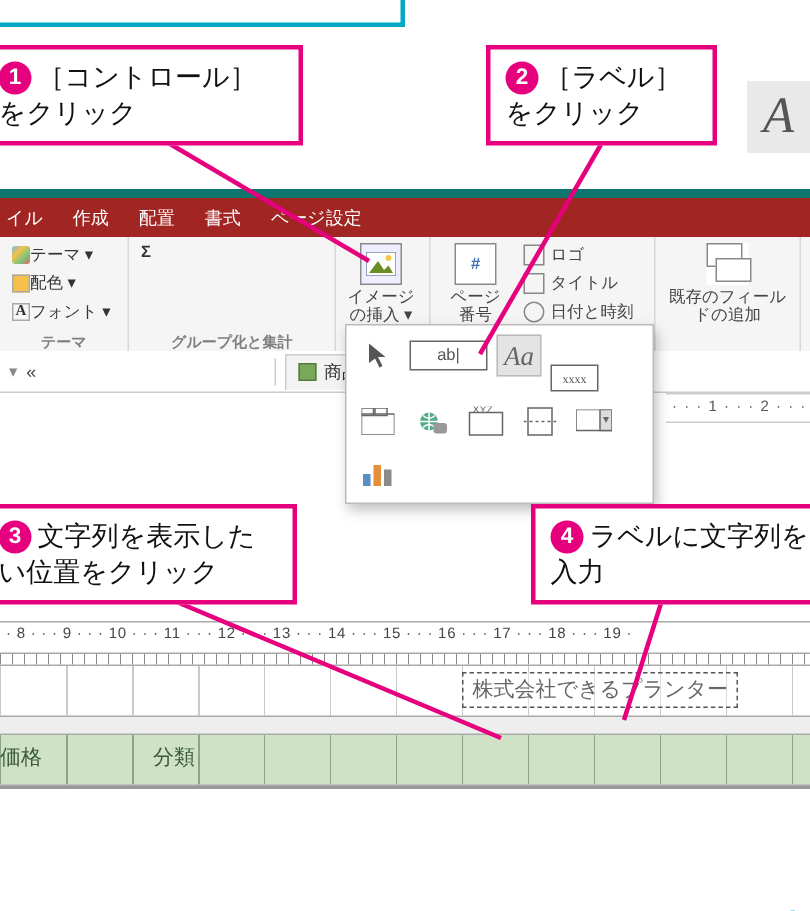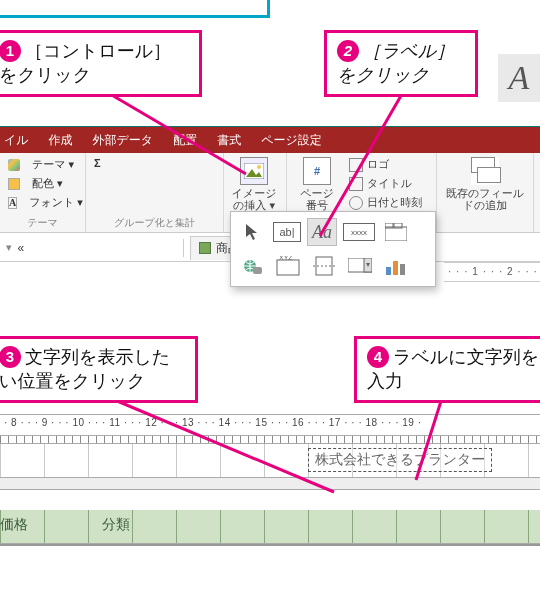--- a/index.html
+++ b/index.html
@@ -31,42 +31,42 @@
     text-align: center;
     border-radius: 50%;
     background: #e6007e;
     color: #fff;
     font-weight: bold;
     margin-right: 4px;
     font-size: 15px;
     vertical-align: 1px;
   }
   .callout-1 { top: 30px; left: -14px; width: 216px; }
-  .callout-2 { top: 30px; left: 324px; width: 154px; font-style: italic; }
+  .callout-2 { top: 30px; left: 324px; width: 154px; }
   .callout-3 { top: 336px; left: -14px; width: 212px; }
   .callout-4 { top: 336px; left: 354px; width: 200px; }
 
   .big-A {
     position: absolute;
     top: 54px; right: 0;
     width: 42px; height: 48px;
     background: #e9e9e9;
     color: #555;
     font-family: Georgia, serif;
     font-style: italic;
     font-size: 34px;
     text-align: center;
     line-height: 48px;
   }
 
   
   .ribbon-wrap {
     position: absolute;
     top: 126px; left: 0; right: 0;
-    border-top: 1px solid #0f766e;
+    border-top: 6px solid #0f766e;
   }
   .tabstrip {
     display: flex;
     background: #a02523;
     height: 26px;
     color: #fff;
     font-size: 12px;
     align-items: stretch;
   }
   .tabstrip .tab {
@@ -93,23 +93,24 @@
     padding: 4px 8px 2px;
     display: flex;
     flex-direction: column;
     justify-content: space-between;
   }
   .rgroup .glabel {
     text-align: center;
     color: #808080;
     font-size: 10px;
     margin-top: 2px;
+    font-weight: bold;
   }
   .rlines { display: flex; flex-direction: column; gap: 4px; }
-  .rline { display: flex; align-items: center; gap: 12px; white-space: nowrap; }
+  .rline { display: flex; align-items: center; gap: 0; white-space: nowrap; }
   .swatch { width: 12px; height: 12px; display: inline-block; }
   .sw-theme { background: linear-gradient(135deg,#6fbde8,#f7c04a,#7bc67b,#e06666); border-radius:2px;}
   .sw-color { background:#f7c04a; border:1px solid #aaa;}
   .sw-font  { border:1px solid #aaa; font-family:Georgia,serif; font-weight:bold; font-size:10px; text-align:center; line-height:10px;}
   .drop { font-size:8px; color:#666; }
 
   .bigbtn {
     display:flex; flex-direction:column; align-items:center; justify-content:center;
     width: 56px; gap:2px;
     text-align:center; line-height:1.1;
@@ -218,21 +219,20 @@
     height:34px;
     background:
       repeating-linear-gradient(to right, #c9c9c9 0 1px, transparent 1px 44px);
     border-bottom:1px solid #aaa;
     position:relative;
   }
   .gridrow.green {
     background:
       repeating-linear-gradient(to right, #8aa67f 0 1px, transparent 1px 44px),
       #cfe2c6;
-    margin-top: 20px;
   }
   .label-ctl {
     position:absolute; top:4px; left:308px;
     border:1px dashed #555; padding:2px 6px;
     font-size:14px; color:#666;
     background:rgba(255,255,255,.4);
   }
   .fieldlbl {
     position:absolute; top:6px;
     font-size:14px; color:#3a5a3a;
@@ -264,21 +264,20 @@
 <div class="callout callout-4">
   <span class="num">4</span><span>ラベルに文字列を入力</span>
 </div>
 
 <div class="big-A">A</div>
 
 <div class="ribbon-wrap">
   <div class="tabstrip">
     <div class="tab first">イル</div>
     <div class="tab">作成</div>
-    <div class="tab">外部データ</div>
     <div class="tab">配置</div>
     <div class="tab">書式</div>
     <div class="tab">ページ設定</div>
   </div>
 
   <div class="ribbon-body">
 
     <div class="rgroup" style="width:86px">
       <div class="rlines">
         <div class="rline">
@@ -351,23 +350,23 @@
         <span>既存のフィールドの追加</span>
       </div>
     </div>
 
     <div class="gallery">
       <div class="gctl">
         <svg width="16" height="18">
             <polygon points="2,1 2,14 6,11 9,17 11,16 8,10 13,10" fill="#555"></polygon>
           </svg>
       </div>
-      <div class="gctl" style="font-size:11px;border:1px solid #666;width:28px;height:20px;margin-top:4px;">ab|</div>
+      <div class="gctl" style="font-size:11px;border:1px solid #666;width:52px;height:20px;margin-top:4px;">ab|</div>
       <div class="gctl sel" style="font-family:Georgia,serif;font-style:italic;font-size:18px;color:#666">Aa</div>
-      <div class="gctl" style="border:1px solid #666;width:32px;height:18px;font-size:8px;margin-top:5px;">xxxx</div>
+      <div class="gctl" style="border:1px solid #666;width:32px;height:18px;font-size:8px;margin-top:20px;font-family:Liberation Serif, serif;">xxxx</div>
       <div class="gctl">
         <svg width="22" height="18">
             <rect x="0" y="4" width="22" height="14" fill="none" stroke="#666"></rect>
             <rect x="0" y="0" width="8" height="5" fill="none" stroke="#666"></rect>
             <rect x="9" y="0" width="8" height="5" fill="none" stroke="#666"></rect>
           </svg>
       </div>
       <div class="gctl">
         <svg width="20" height="18">
             <circle cx="8" cy="9" r="6" fill="#5a8"></circle>

